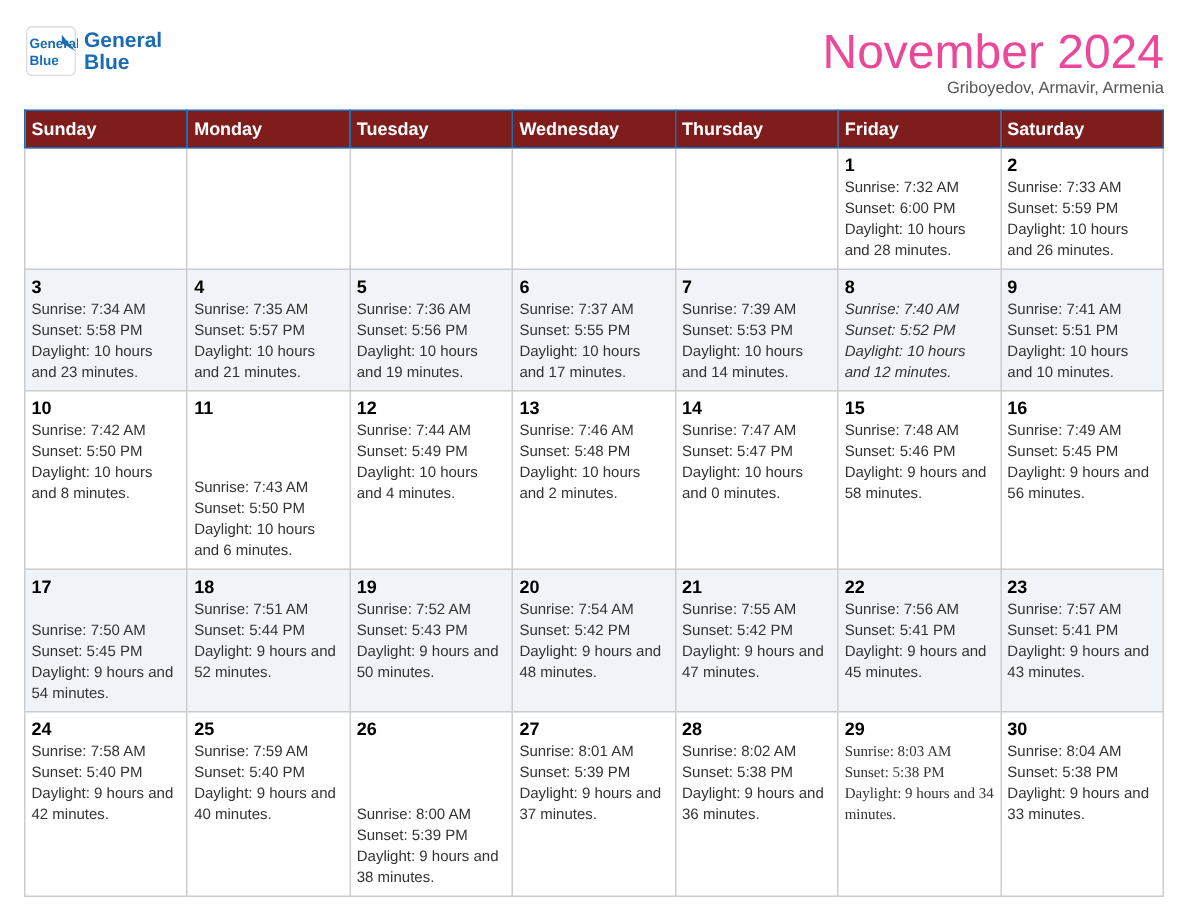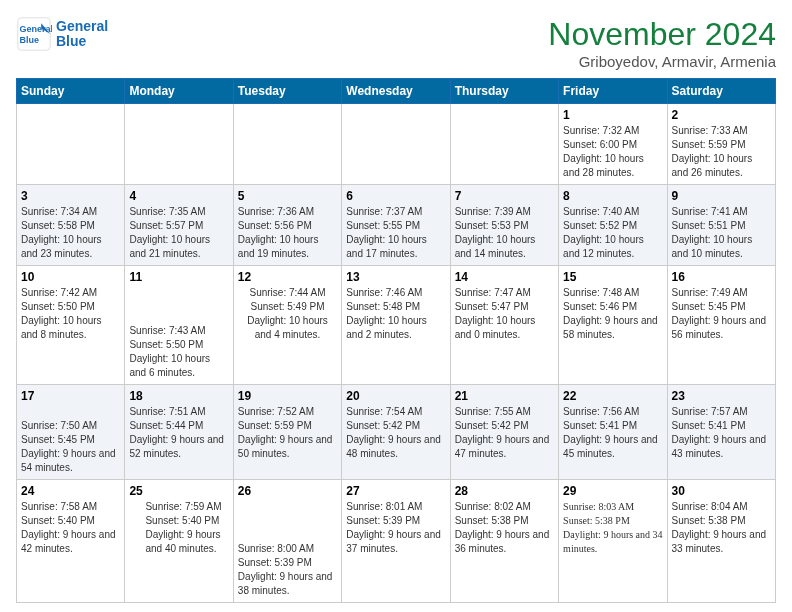--- a/index.html
+++ b/index.html
@@ -30,33 +30,33 @@
     .logo-icon {
       width: 36px;
       height: 36px;
     }
     .title-block {
       text-align: right;
     }
     .month-title {
       font-size: 32px;
       font-weight: normal;
-      color: #15803d;
+      color: #ec4899;
     }
     .location-title {
-      font-size: 15px;
+      font-size: 11px;
       color: #555;
     }
     table {
       width: 100%;
       border-collapse: collapse;
       font-size: 10.5px;
     }
     thead th {
-      background: #0369a1;
+      background: #7f1d1d;
       color: #fff;
       padding: 5px 4px;
       text-align: left;
       font-size: 12px;
       font-weight: bold;
       border: 1px solid #1a6bb5;
     }
     tbody td {
       border: 1px solid #ccc;
       vertical-align: top;
@@ -165,21 +165,21 @@
 Daylight: 10 hours and 17 minutes.</div>
         </td>
         <td>
           <span class="day-num">7</span>
           <div class="day-info" style="white-space: pre-line;">Sunrise: 7:39 AM
 Sunset: 5:53 PM
 Daylight: 10 hours and 14 minutes.</div>
         </td>
         <td>
           <span class="day-num">8</span>
-          <div class="day-info" style="white-space: pre-line;">Sunrise: 7:40 AM
+          <div class="day-info" style="white-space: pre-line; font-style: italic;">Sunrise: 7:40 AM
 Sunset: 5:52 PM
 Daylight: 10 hours and 12 minutes.</div>
         </td>
         <td>
           <span class="day-num">9</span>
           <div class="day-info" style="white-space: pre-line;">Sunrise: 7:41 AM
 Sunset: 5:51 PM
 Daylight: 10 hours and 10 minutes.</div>
         </td>
       </tr>
@@ -191,21 +191,21 @@
 Daylight: 10 hours and 8 minutes.</div>
         </td>
         <td>
           <span class="day-num">11</span>
           <div class="day-info" style="white-space: pre-line; margin-top: 40px;">Sunrise: 7:43 AM
 Sunset: 5:50 PM
 Daylight: 10 hours and 6 minutes.</div>
         </td>
         <td>
           <span class="day-num">12</span>
-          <div class="day-info" style="white-space: pre-line; text-align: center;">Sunrise: 7:44 AM
+          <div class="day-info" style="white-space: pre-line;">Sunrise: 7:44 AM
 Sunset: 5:49 PM
 Daylight: 10 hours and 4 minutes.</div>
         </td>
         <td>
           <span class="day-num">13</span>
           <div class="day-info" style="white-space: pre-line;">Sunrise: 7:46 AM
 Sunset: 5:48 PM
 Daylight: 10 hours and 2 minutes.</div>
         </td>
         <td>
@@ -236,21 +236,21 @@
         </td>
         <td>
           <span class="day-num">18</span>
           <div class="day-info" style="white-space: pre-line;">Sunrise: 7:51 AM
 Sunset: 5:44 PM
 Daylight: 9 hours and 52 minutes.</div>
         </td>
         <td>
           <span class="day-num">19</span>
           <div class="day-info" style="white-space: pre-line;">Sunrise: 7:52 AM
-Sunset: 5:59 PM
+Sunset: 5:43 PM
 Daylight: 9 hours and 50 minutes.</div>
         </td>
         <td>
           <span class="day-num">20</span>
           <div class="day-info" style="white-space: pre-line;">Sunrise: 7:54 AM
 Sunset: 5:42 PM
 Daylight: 9 hours and 48 minutes.</div>
         </td>
         <td>
           <span class="day-num">21</span>
@@ -273,21 +273,21 @@
       </tr>
       <tr>
         <td>
           <span class="day-num">24</span>
           <div class="day-info" style="white-space: pre-line;">Sunrise: 7:58 AM
 Sunset: 5:40 PM
 Daylight: 9 hours and 42 minutes.</div>
         </td>
         <td>
           <span class="day-num">25</span>
-          <div class="day-info" style="white-space: pre-line; margin-left: 16px;">Sunrise: 7:59 AM
+          <div class="day-info" style="white-space: pre-line;">Sunrise: 7:59 AM
 Sunset: 5:40 PM
 Daylight: 9 hours and 40 minutes.</div>
         </td>
         <td>
           <span class="day-num">26</span>
           <div class="day-info" style="white-space: pre-line; margin-top: 44px;">Sunrise: 8:00 AM
 Sunset: 5:39 PM
 Daylight: 9 hours and 38 minutes.</div>
         </td>
         <td>

